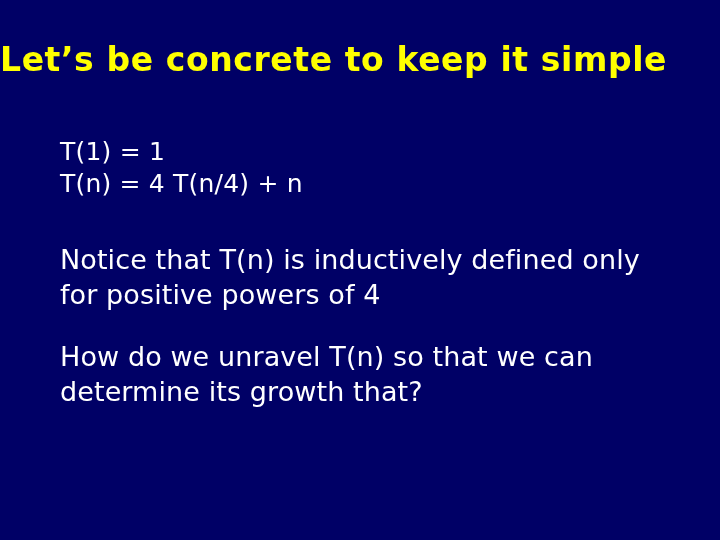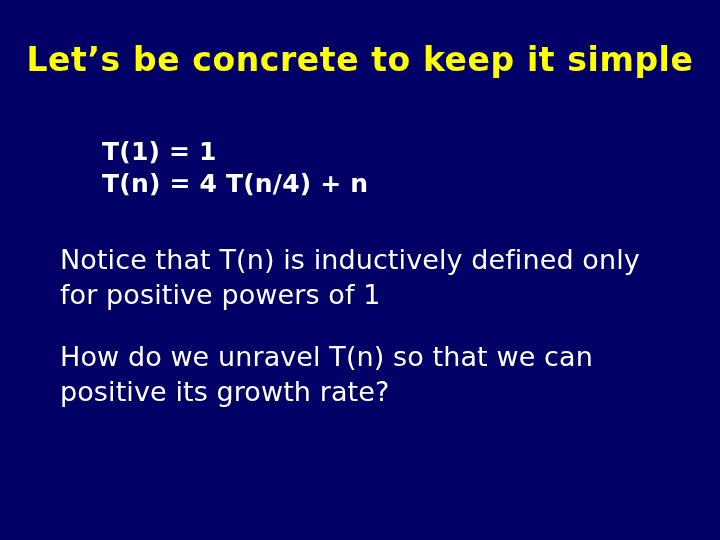--- a/index.html
+++ b/index.html
@@ -20,21 +20,20 @@
     height: 540px;
     background: #000066;
     box-sizing: border-box;
   }
 
   #slide-title {
     position: absolute;
     left: 0;
     top: 40px;
     width: 720px;
-    text-align: center;
     color: #FFFF00;
     font-family: "DejaVu Sans", sans-serif;
     font-weight: bold;
     font-size: 33px;
     letter-spacing: 0.6px;
     line-height: 40px;
     white-space: nowrap;
   }
 
   #body-block {
@@ -42,24 +41,23 @@
     left: 60px;
     top: 136px;
     width: 616px;
   }
 
   .eq-line {
     color: #FFFFFF;
     font-family: "DejaVu Sans", sans-serif;
     font-size: 25px;
     line-height: 32px;
-    font-weight: 700;
+    font-weight: 400;
     white-space: nowrap;
     letter-spacing: 0.2px;
-    margin-left: 42px;
   }
 
   .para {
     color: #FFFFFF;
     font-family: "DejaVu Sans", sans-serif;
     font-size: 27px;
     line-height: 35px;
     font-weight: 400;
     letter-spacing: 0.1px;
   }
@@ -75,21 +73,21 @@
   <div id="slide-title">Let’s be concrete to keep it simple</div>
 
   <div id="body-block">
 
     <div class="eq-line">T(1) = 1</div>
 
     <div class="eq-line">T(n) = 4 T(n/4) + n</div>
 
     <div class="gap-after-eqs"></div>
 
-    <div class="para">Notice that T(n) is inductively defined only for positive powers of 1</div>
+    <div class="para">Notice that T(n) is inductively defined only for positive powers of 4</div>
 
     <div class="gap-between-paras"></div>
 
-    <div class="para">How do we unravel T(n) so that we can positive its growth rate?</div>
+    <div class="para">How do we unravel T(n) so that we can determine its growth that?</div>
 
   </div>
 
 </div>
 
 </body></html>

